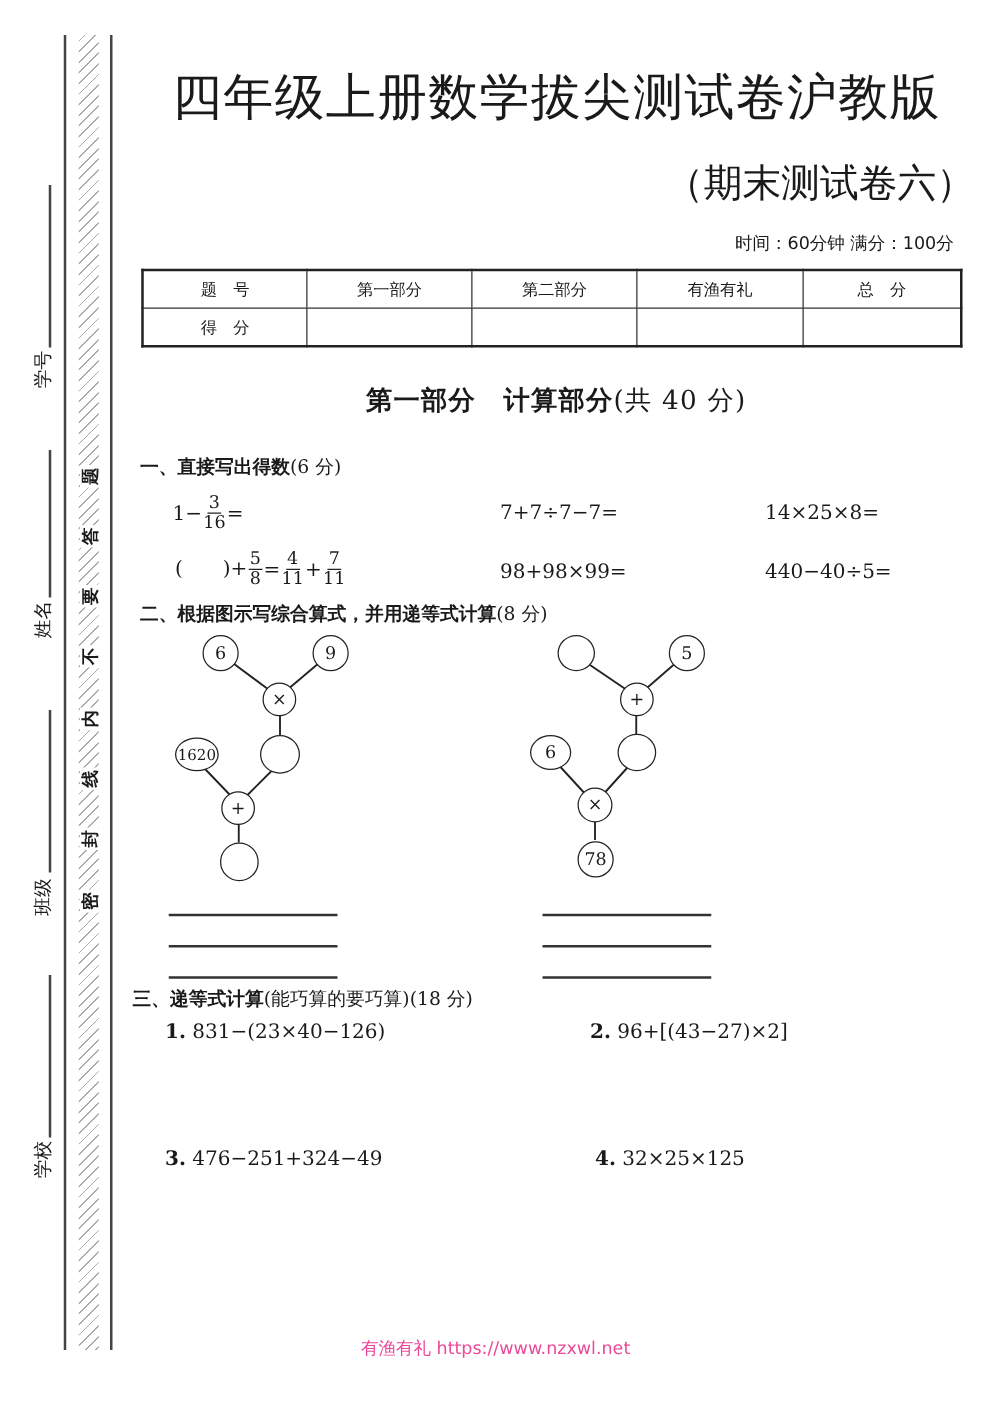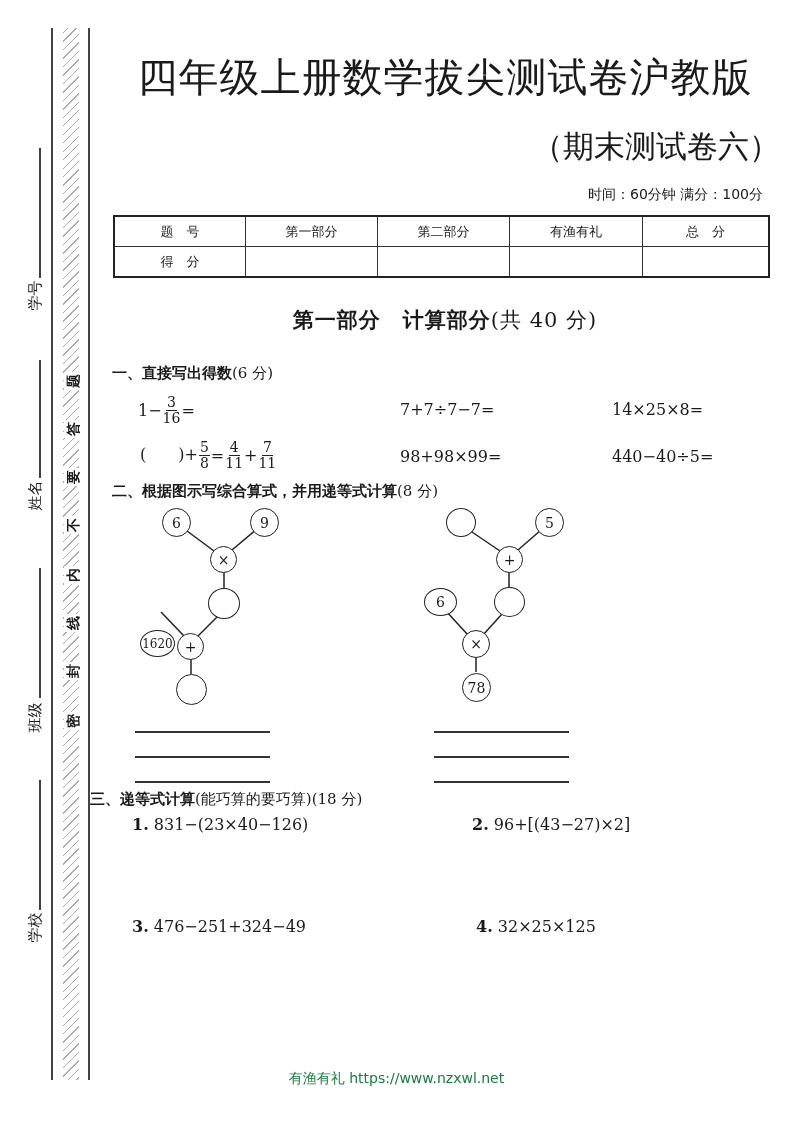--- a/index.html
+++ b/index.html
@@ -32,21 +32,21 @@
   .expr { font-size:16px; white-space:nowrap; display:flex; align-items:center; }
   .frac { display:inline-flex; flex-direction:column; align-items:center; font-size:14px; line-height:15px; margin:0 1px; }
   .frac .num { border-bottom:1px solid #222; padding:0 1px; }
 
   .node { position:absolute; border:1.5px solid #222; border-radius:50%; background:#fff;
           display:flex; align-items:center; justify-content:center; font-size:14px; box-sizing:border-box; }
   .ans-line { position:absolute; height:1.5px; background:#333; width:135px; }
   .prob { font-size:16px; white-space:nowrap; }
   .prob b { font-weight:bold; }
   .footer { left:0; width:793px; top:1070px; text-align:center; font-family:"DejaVu Sans","Liberation Sans",sans-serif;
-            font-size:14px; color:#15803d; }
+            font-size:14px; color:#ec4899; }
 </style>
 </head>
 <body>
 
 <div>
   <div class="vline" style="left:51px; top:28px; height:1052px;"></div>
   <div class="hatch" style="top:28px; height:1052px;"></div>
   <div class="vline" style="left:88px; top:28px; height:1052px;"></div>
 
   <div class="strip-char" style="top:372px;">题</div>
@@ -153,40 +153,40 @@
     <line x1="446" y1="611" x2="468" y2="635"></line>
     <line x1="502" y1="614" x2="483" y2="635"></line>
     <line x1="476" y1="654" x2="476" y2="672"></line>
   </g>
 </svg>
 
 <div class="node" style="left:162px; top:508px; width:29px; height:29px;">6</div>
 <div class="node" style="left:250px; top:508px; width:29px; height:29px;">9</div>
 <div class="node" style="left:210px; top:546px; width:27px; height:27px;">×</div>
 <div class="node" style="left:208px; top:588px; width:32px; height:31px;"></div>
-<div class="node" style="left:140px; top:590px; width:35px; height:27px; font-size:12px;margin-top:40px;">1620</div>
+<div class="node" style="left:140px; top:590px; width:35px; height:27px; font-size:12px;">1620</div>
 <div class="node" style="left:177px; top:633px; width:27px; height:27px;">+</div>
 <div class="node" style="left:176px; top:674px; width:31px; height:31px;"></div>
 
 <div class="node" style="left:446px; top:508px; width:30px; height:29px;"></div>
 <div class="node" style="left:535px; top:508px; width:29px; height:29px;">5</div>
 <div class="node" style="left:496px; top:546px; width:27px; height:27px;">+</div>
 <div class="node" style="left:494px; top:587px; width:31px; height:30px;"></div>
 <div class="node" style="left:424px; top:588px; width:33px; height:28px;">6</div>
 <div class="node" style="left:462px; top:630px; width:28px; height:28px;">×</div>
 <div class="node" style="left:462px; top:673px; width:29px; height:29px;">78</div>
 
 <div class="ans-line" style="left:135px; top:731px;"></div>
 <div class="ans-line" style="left:135px; top:756px;"></div>
 <div class="ans-line" style="left:135px; top:781px;"></div>
 <div class="ans-line" style="left:434px; top:731px;"></div>
 <div class="ans-line" style="left:434px; top:756px;"></div>
 <div class="ans-line" style="left:434px; top:781px;"></div>
 
-<div class="abs q-head" style="left:90px; top:790px;text-align:right;">
+<div class="abs q-head" style="left:106px; top:790px;text-align:right;">
   <span>三、递等式计算</span><span class="pts">(能巧算的要巧算)</span><span class="pts">(18 分)</span>
 </div>
 
 <div class="abs prob" style="left:132px; top:815px;">
   <b>1.</b> <span>831−(23×40−126)</span>
 </div>
 <div class="abs prob" style="left:472px; top:815px;">
   <b>2.</b> <span>96+[(43−27)×2]</span>
 </div>
 <div class="abs prob" style="left:132px; top:917px;">

